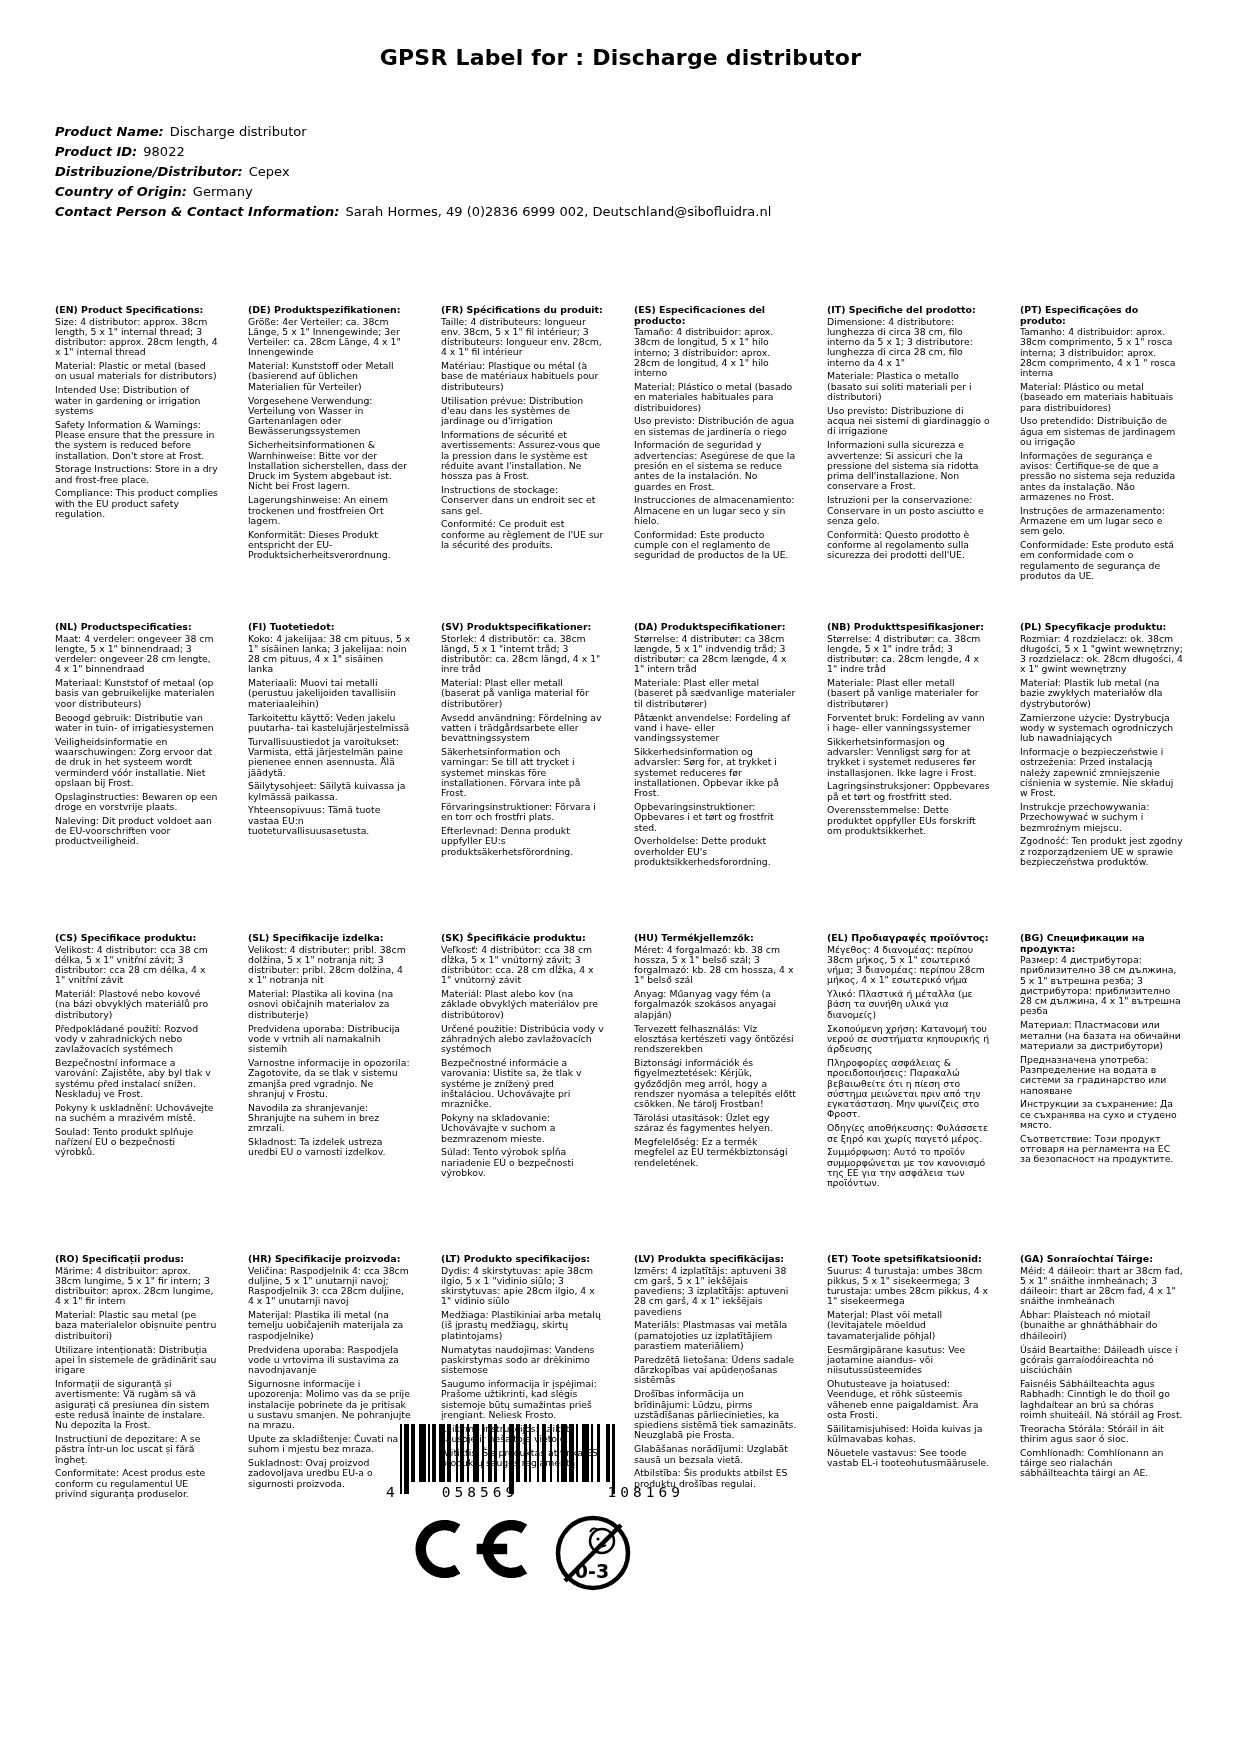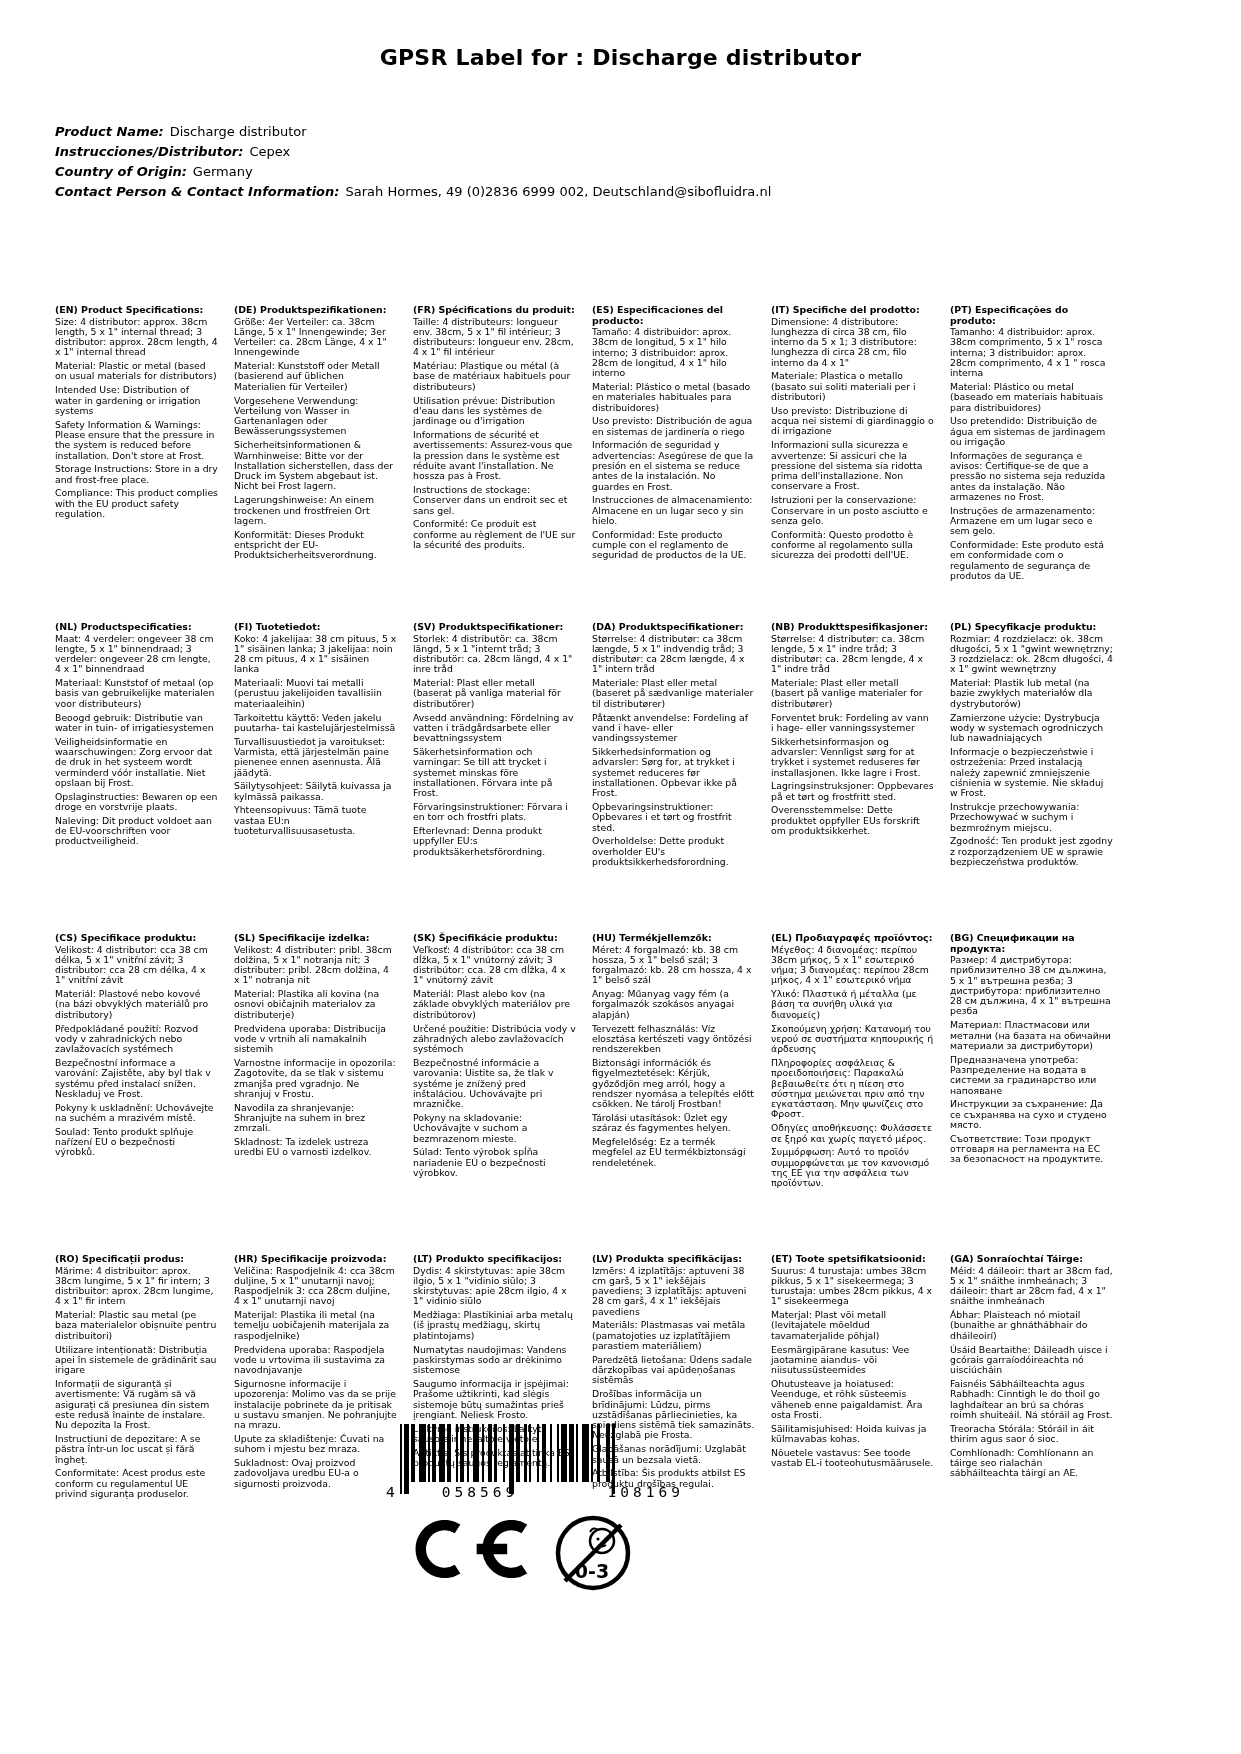--- a/index.html
+++ b/index.html
@@ -2,21 +2,21 @@
 <html><head>
 <meta charset="utf-8">
 <style>
   html,body{margin:0;padding:0;background:#fff;}
   body{width:1241px;height:1754px;position:relative;font-family:"DejaVu Sans",sans-serif;color:#000;}
   .page-title{position:absolute;top:30px;left:0;width:100%;text-align:center;font-size:22px;font-weight:bold;letter-spacing:.2px;}
   .product-info{position:absolute;left:55px;top:122px;font-size:13px;line-height:20px;}
   .pi-line{white-space:nowrap;}
   .pi-label{font-weight:bold;font-style:italic;}
   .pi-value{margin-left:6px;}
-  .lang-row{position:absolute;left:55px;width:1070px;display:flex;column-gap:16px;}
+  .lang-row{position:absolute;left:55px;width:1070px;display:flex;column-gap:30px;}
   .lang-row.r0{top:305px;} .lang-row.r1{top:622px;} .lang-row.r2{top:933px;} .lang-row.r3{top:1254px;}
   .lang-block{width:163px;flex:none;font-size:9.3px;line-height:10.3px;overflow-wrap:break-word;}
   .lang-block h3{font-size:9.4px;line-height:10.5px;margin:0 0 1px 0;font-weight:bold;}
   .lang-block p{margin:0 0 3.5px 0;}
   .barcode-wrap{position:absolute;left:400px;top:1424px;width:292px;}
   .bars{display:flex;align-items:flex-start;height:72px;}
   .bar{flex:none;height:58px;}
   .bar.black{background:#000;}
   .bar.tall{height:70px;}
   .barcode-digits{position:absolute;left:-14px;top:60px;width:300px;display:flex;font-size:14.5px;font-family:"DejaVu Sans Mono","DejaVu Sans",monospace;}
@@ -30,24 +30,27 @@
 <body>
 
 <h1 class="page-title">GPSR Label for : Discharge distributor</h1>
 
 <div class="product-info">
 
     <div class="pi-line">
       <span class="pi-label">Product Name:</span><span class="pi-value">Discharge distributor</span>
     </div>
 
-
-
-    <div class="pi-line">
-      <span class="pi-label">Instrucciones/Distributor:</span><span class="pi-value">Cepex</span>
+    <div class="pi-line">
+      <span class="pi-label">Product ID:</span><span class="pi-value">98022</span>
+    </div>
+
+
+    <div class="pi-line">
+      <span class="pi-label">Distribuzione/Distributor:</span><span class="pi-value">Cepex</span>
     </div>
 
     <div class="pi-line">
       <span class="pi-label">Country of Origin:</span><span class="pi-value">Germany</span>
     </div>
 
     <div class="pi-line">
       <span class="pi-label">Contact Person &amp; Contact Information:</span><span class="pi-value">Sarah Hormes, 49 (0)2836 6999 002, Deutschland@sibofluidra.nl</span>
     </div>
   </div>

